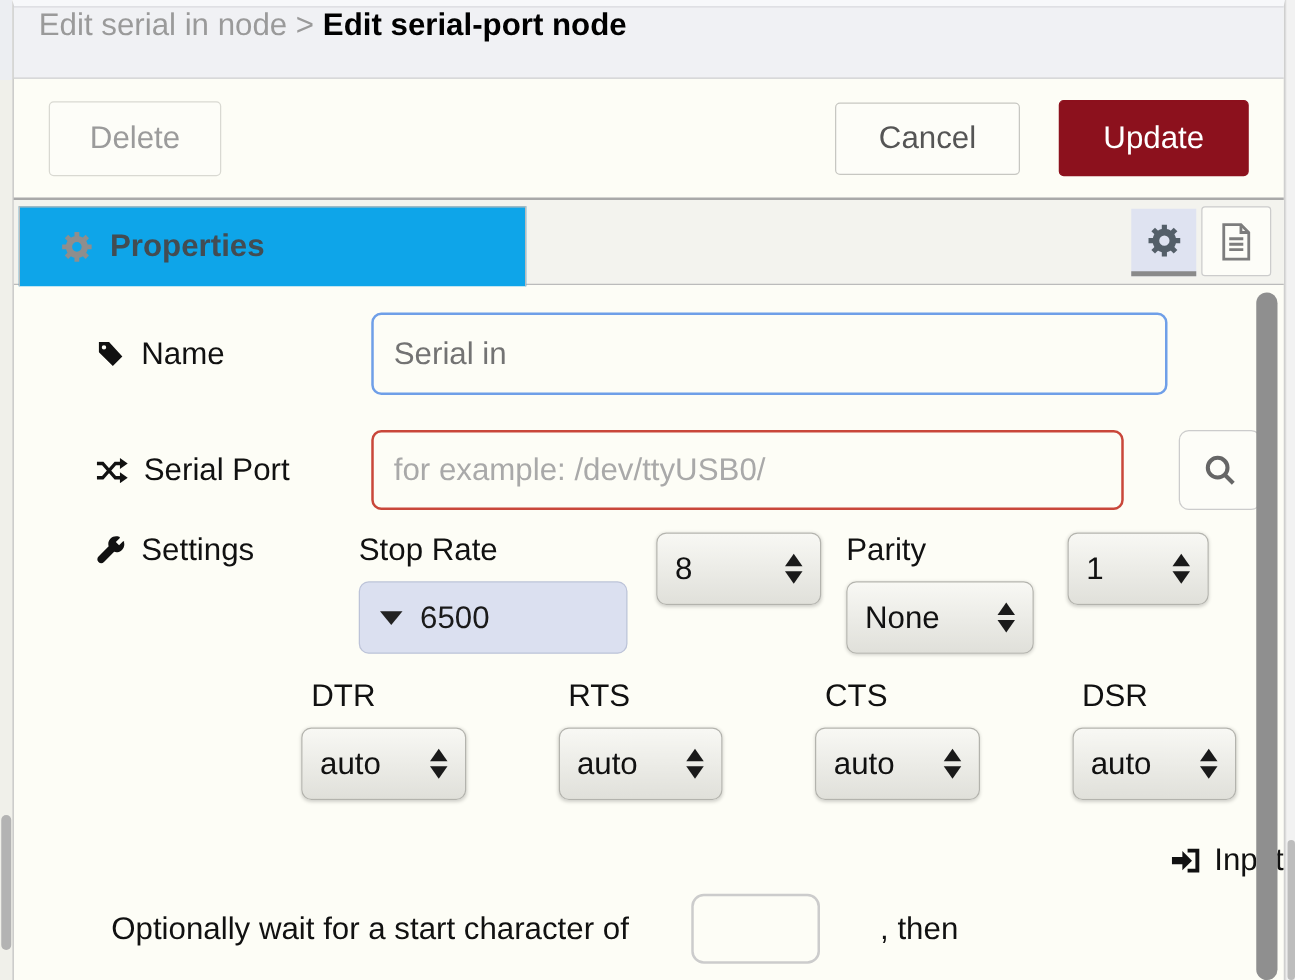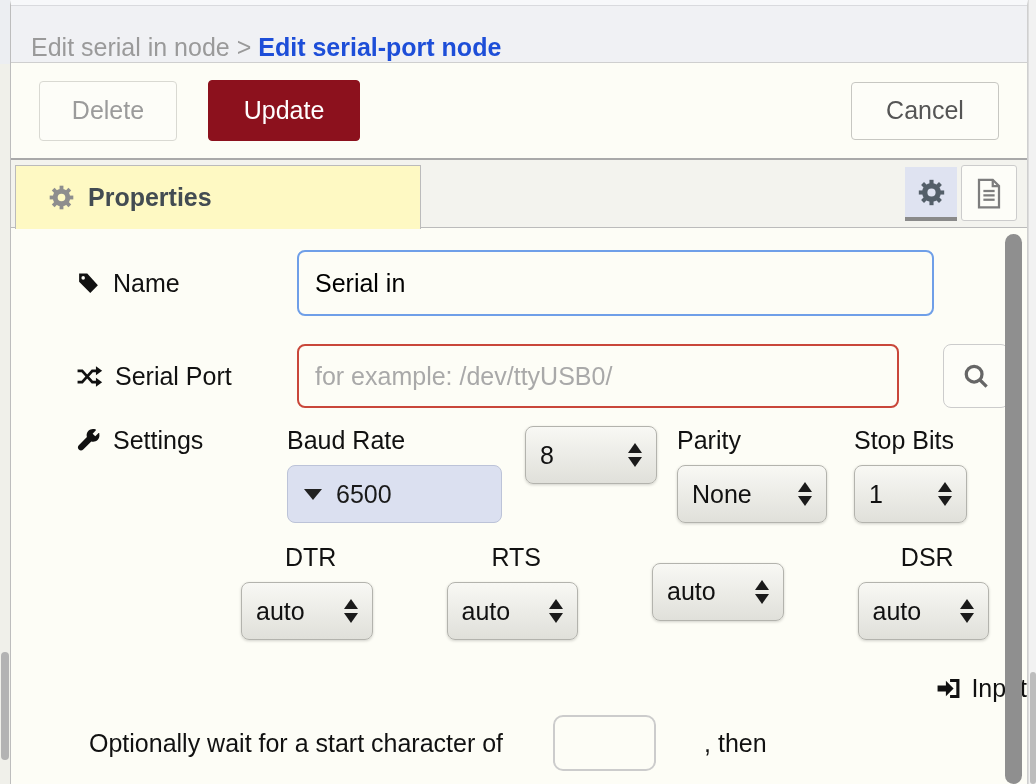--- a/index.html
+++ b/index.html
@@ -21,55 +21,55 @@
                 background:#f2f2f2; border-left:1px solid #dcdcdc; }
   .win-scroll .thumb { position:absolute; left:1px; top:672px; width:6px; height:112px;
                        background:#bdbdbd; border-radius:3px; }
 
   
   .dialog { position:absolute; left:10px; top:0; width:1018px; height:784px;
             background:#fdfdf6; border-left:1px solid #bdbdbd; border-right:1px solid #cfcfcf;
             border-top:5px solid #f7f8fa; display:flex; flex-direction:column; }
 
   .hdr { height:58px; background:#f0f1f4; border-top:1px solid #d9dade;
-         border-bottom:1px solid #cfcfcf; display:flex; align-items:flex-end;
+         border-bottom:1px solid #cfcfcf; display:flex; align-items:flex-start;
          padding-left:20px; white-space:pre; }
   .hdr .crumb-light { color:#9a9a9a; }
   .hdr .crumb-sep   { color:#9a9a9a; }
-  .hdr .crumb-bold  { color:#1d4ed8; font-weight:bold; }
+  .hdr .crumb-bold  { color:#000000; font-weight:bold; }
 
   .btnbar { height:97px; border-bottom:2px solid #a9a9a9; display:flex; align-items:center;
             padding:0 28px; }
   .btn { display:flex; align-items:center; justify-content:center; cursor:pointer;
          border-radius:4px; font-size:25px; }
   .btn-delete { width:138px; height:60px; background:#fdfdf8; border:1px solid #d9d9d2; color:#9b9b9b; }
   .btn-cancel { width:148px; height:58px; background:#fdfdf8; border:1px solid #c7c7c2; color:#555; margin-left:auto; }
   .btn-update { width:152px; height:61px; background:#8C111D; border:1px solid #8C111D; color:#fff; margin-left:31px; }
 
   .tabrow { height:68px; background:#f3f3ee; border-bottom:1px solid #bbb; position:relative; }
   .tab { position:absolute; left:4px; top:5px; width:406px; height:64px; z-index:2;
-         background:#fef9c3; border:1px solid #bbb; border-bottom:none;
+         background:#0ea5e9; border:1px solid #bbb; border-bottom:none;
          display:flex; align-items:center; padding-left:32px; cursor:pointer; }
   .tab .gear-glyph { color:#8e8e8e; margin-right:13px; display:flex; }
   .tab .tab-label { font-weight:bold; color:#434c52; }
   .iconbtn { position:absolute; display:flex; align-items:center; justify-content:center; cursor:pointer; }
   .gear-btn { right:70px; top:7px; width:52px; height:54px; background:#dfe3f1;
               border-bottom:4px solid #8a8a8a; color:#545f69; }
   .doc-btn  { right:10px; top:5px; width:56px; height:56px; background:#fdfdf8;
               border:1px solid #ccc; border-radius:3px; color:#7d7d7d; }
 
   
   .form { flex:1; position:relative; }
   .row { display:flex; align-items:center; margin-left:65px;gap:36px; }
   .flabel { width:185px; display:flex; align-items:center; color:#111; flex:none; }
   .flabel .ficon { margin-right:12px; display:flex; }
 
   .row-name { margin-top:22px; }
   .name-input { width:637px; height:66px; border:2px solid #6f9fe8; border-radius:8px;
-                font-family:"Liberation Sans",sans-serif; font-size:25px; color:#000000;
+                font-family:"Liberation Sans",sans-serif; font-size:25px; color:#737373;
                 padding:0 16px; background:#fdfdf6; outline:none; }
   .row-serial { margin-top:28px; }
   .serial-input { width:602px; height:64px; border:2px solid #c9473a; border-radius:8px;
                   font-family:"Liberation Sans",sans-serif; font-size:25px; color:#333;
                   padding:0 16px; background:#fdfdf6; outline:none; }
   .serial-input::placeholder { color:#a9a9a9; opacity:1; }
   .search-btn { width:66px; height:64px; margin-left:8px; background:#fdfdf8;
                 border:1px solid #ccc; border-radius:8px; display:flex;
                 align-items:center; justify-content:center; cursor:pointer; color:#666; }
 
@@ -92,21 +92,21 @@
             display:flex; align-items:center; padding:0 14px; cursor:pointer; position:relative; }
   .select .sel-val { color:#111; }
   .spin { margin-left:auto; display:flex; flex-direction:column; align-items:center; gap:4px; }
   .spin .up   { width:0; height:0; border-left:7px solid transparent; border-right:7px solid transparent;
                 border-bottom:10px solid #1a1a1a; }
   .spin .down { width:0; height:0; border-left:7px solid transparent; border-right:7px solid transparent;
                 border-top:10px solid #1a1a1a; }
 
   .row-signals { margin-top:20px; padding-left:165px; }
   .gcol { width:142px; display:flex; flex-direction:column; margin-right:38px; }
-  .gcol .shead { margin-left:8px; margin-bottom:10px;text-align:center; }
+  .gcol .shead { margin-left:8px; margin-bottom:10px; }
 
   .row-inputlabel { margin-top:34px; }
   .inlabel { display:flex; align-items:center; }
   .inlabel .ficon { margin-right:10px; display:flex; }
 
   .row-startchar { margin-top:12px; padding-left:13px; color:#111; }
   .startchar-box { width:103px; height:56px; border:2px solid #ccc; border-radius:10px;
                    margin:0 12px 0 14px; background:#fdfdf6; outline:none;
                    font-family:"Liberation Sans",sans-serif; font-size:25px; text-align:center; }
 
@@ -129,22 +129,22 @@
 </div>
 
 <div class="dialog">
 
   <div class="hdr">
     <span class="crumb-light">Edit serial in node</span><span class="crumb-sep"> &gt; </span><span class="crumb-bold">Edit serial-port node</span>
   </div>
 
   <div class="btnbar">
     <div class="btn btn-delete">Delete</div>
+    <div class="btn btn-cancel">Cancel</div>
     <div class="btn btn-update">Update</div>
-    <div class="btn btn-cancel">Cancel</div>
   </div>
 
   <div class="tabrow">
     <div class="tab">
       <span class="gear-glyph">
         <svg viewBox="0 0 24 24" width="27" height="27">
           <g stroke="currentColor" stroke-width="3.4">
             <line x1="12" y1="1.5" x2="12" y2="6"></line>
               <line x1="12" y1="18" x2="12" y2="22.5"></line>
             <line x1="1.5" y1="12" x2="6" y2="12"></line>
@@ -232,21 +232,21 @@
       <div class="flabel">
         <span class="ficon">
           <svg viewBox="0 0 24 24" width="25" height="25" fill="#111">
             <path d="M22.6 5.2c-.2-.5-.8-.6-1.2-.2l-2.9 2.9-2.5-2.5 2.9-2.9c.4-.4.2-1-.3-1.2C17.8 1 17 .9 16.2.9 12.9.9 10.2 3.6 10.2 6.9c0 .6.1 1.2.3 1.8l-7.8 7.8c-1.2 1.2-1.2 3 0 4.2 1.2 1.2 3 1.2 4.2 0l7.8-7.8c.6.2 1.2.3 1.8.3 3.3 0 6-2.7 6-6 0-.7-.1-1.4-.3-2z"></path>
           </svg>
         </span>
         <span>Settings</span>
       </div>
       <div class="sgrid">
         <div class="scol col-baud">
-          <div class="shead">Baud Rate</div>
+          <div class="shead">Stop Rate</div>
           <div class="baud-btn">
             <span class="caret-down"></span>
             <span>6500</span>
           </div>
         </div>
         <div class="scol col-databits">
           <div class="select">
             <span class="sel-val">8</span>
             <span class="spin">
                 <i class="up"></i>
@@ -258,21 +258,20 @@
           <div class="shead">Parity</div>
           <div class="select">
             <span class="sel-val">None</span>
             <span class="spin">
                 <i class="up"></i>
                 <i class="down"></i>
               </span>
           </div>
         </div>
         <div class="scol col-stopbits">
-          <div class="shead">Stop Bits</div>
           <div class="select">
             <span class="sel-val">1</span>
             <span class="spin">
                 <i class="up"></i>
                 <i class="down"></i>
               </span>
           </div>
         </div>
       </div>
     </div>
@@ -292,20 +291,21 @@
         <div class="shead">RTS</div>
         <div class="select">
           <span class="sel-val">auto</span>
           <span class="spin">
               <i class="up"></i>
               <i class="down"></i>
             </span>
         </div>
       </div>
       <div class="gcol">
+        <div class="shead">CTS</div>
         <div class="select">
           <span class="sel-val">auto</span>
           <span class="spin">
               <i class="up"></i>
               <i class="down"></i>
             </span>
         </div>
       </div>
       <div class="gcol">
         <div class="shead">DSR</div>

